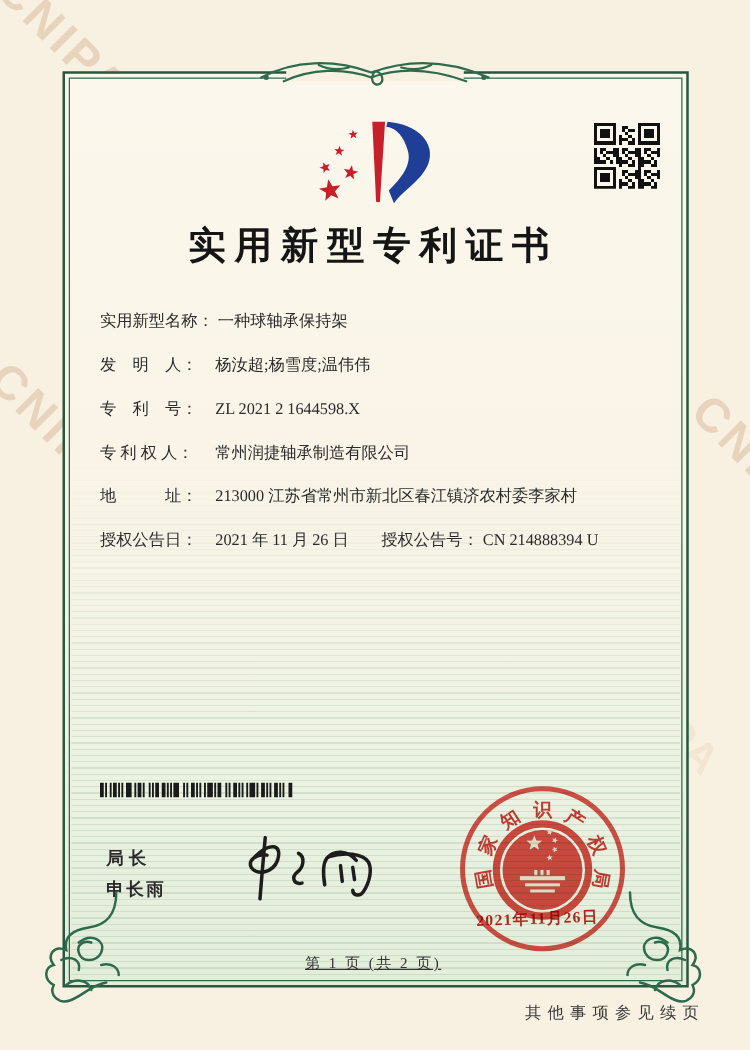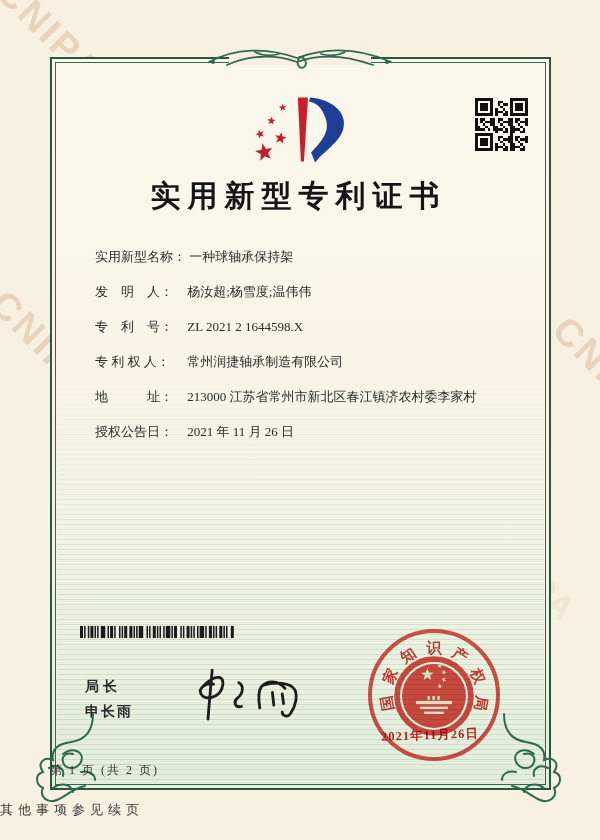--- a/index.html
+++ b/index.html
@@ -18,21 +18,21 @@
       color:#c08a66;transform:rotate(45deg);letter-spacing:3px;pointer-events:none;}
   .ornament{position:absolute;pointer-events:none;}
   
   .cert-no{position:absolute;left:80px;top:95px;font-size:13px;letter-spacing:1px;color:#333;}
   .logo{position:absolute;left:251px;top:93px;width:112px;height:74px;}
   .qr{position:absolute;left:475px;top:98px;width:53px;height:53px;}
   .title{position:absolute;left:50px;width:497px;top:176px;text-align:center;
          font-size:30px;font-weight:700;letter-spacing:7px;color:#151515;}
   
   .fields{position:absolute;left:80px;top:248px;width:445px;}
-  .frow{height:35px;font-size:13px;position:relative;white-space:nowrap;margin-left:15px;}
+  .frow{height:35px;font-size:13px;position:relative;white-space:nowrap;}
   .fl{display:inline-block;min-width:89px;color:#2b2b2b;}
   .fv{color:#2b2b2b;}
   .pair2{position:absolute;left:225px;top:0;}
   
   .paras{position:absolute;left:78px;top:486px;width:447px;font-size:13px;line-height:22px;
          text-align:justify;color:#252525;}
   .paras p{margin:0;text-indent:2em;}
   
   .barcode{position:absolute;left:80px;top:626px;width:158px;height:12px;}
   
@@ -43,23 +43,23 @@
   .signature{position:absolute;left:180px;top:664px;width:140px;height:64px;}
   
   .seal{position:absolute;left:368px;top:629px;width:124px;height:124px;border-radius:50%;
         border:4px solid rgba(211,36,27,.85);opacity:.93;mix-blend-mode:multiply;}
   .seal-char{position:absolute;left:50%;top:50%;font-size:15px;font-weight:700;
         color:rgba(205,30,22,.92);font-family:"Liberation Serif",serif;}
   .emblem{position:absolute;left:21px;top:22px;width:82px;height:82px;}
   .seal-date{position:absolute;left:360px;top:727px;width:140px;text-align:center;
         font-size:12.5px;font-weight:700;color:rgba(200,28,20,.95);transform:rotate(-2deg);
         letter-spacing:1px;mix-blend-mode:multiply;}
-  .page-info{position:absolute;left:50px;width:497px;top:762px;
-        font-size:12px;letter-spacing:2px;color:#333;}
-  .footer-note{position:absolute;left:0;width:564px;top:801px;text-align:left;
+  .page-info{position:absolute;left:50px;width:497px;top:762px;text-align:center;
+        font-size:12px;letter-spacing:2px;color:#333;text-decoration:underline;}
+  .footer-note{position:absolute;left:0;width:564px;top:801px;text-align:right;
         font-size:13px;letter-spacing:5px;color:#3a3a3a;}
 </style>
 </head>
 <body>
 
 <div class="page">
 
   <div style="position:absolute;inset:0;pointer-events:none;">
       <div class="wm" style="left: -16px; top: 10px; font-size: 38px; opacity: 0.28;">CNIPA</div>
       <div class="wm" style="left: 400px; top: 96px; font-size: 32px; opacity: 0.16;">CNIPA</div>
@@ -272,20 +272,24 @@
       <span class="fl">专 利 权 人：</span>
       <span class="fv">常州润捷轴承制造有限公司</span>
     </div>
     <div class="frow">
       <span class="fl">地　　　址：</span>
       <span class="fv">213000 江苏省常州市新北区春江镇济农村委李家村</span>
     </div>
     <div class="frow">
       <span class="fl">授权公告日：</span>
       <span class="fv">2021 年 11 月 26 日</span>
+      <span class="pair2">
+        <span class="fl" style="min-width:0;">授权公告号：</span>
+        <span class="fv">CN 214888394 U</span>
+      </span>
     </div>
   </div>
 
 
   <svg class="barcode" width="158" height="12">
       <rect x="0.0" y="0" width="3.0" height="12" fill="#1a1a1a"></rect>
       <rect x="4.1" y="0" width="1.5" height="12" fill="#1a1a1a"></rect>
       <rect x="7.8" y="0" width="1.5" height="12" fill="#1a1a1a"></rect>
       <rect x="10.4" y="0" width="3.0" height="12" fill="#1a1a1a"></rect>
       <rect x="14.5" y="0" width="1.5" height="12" fill="#1a1a1a"></rect>

